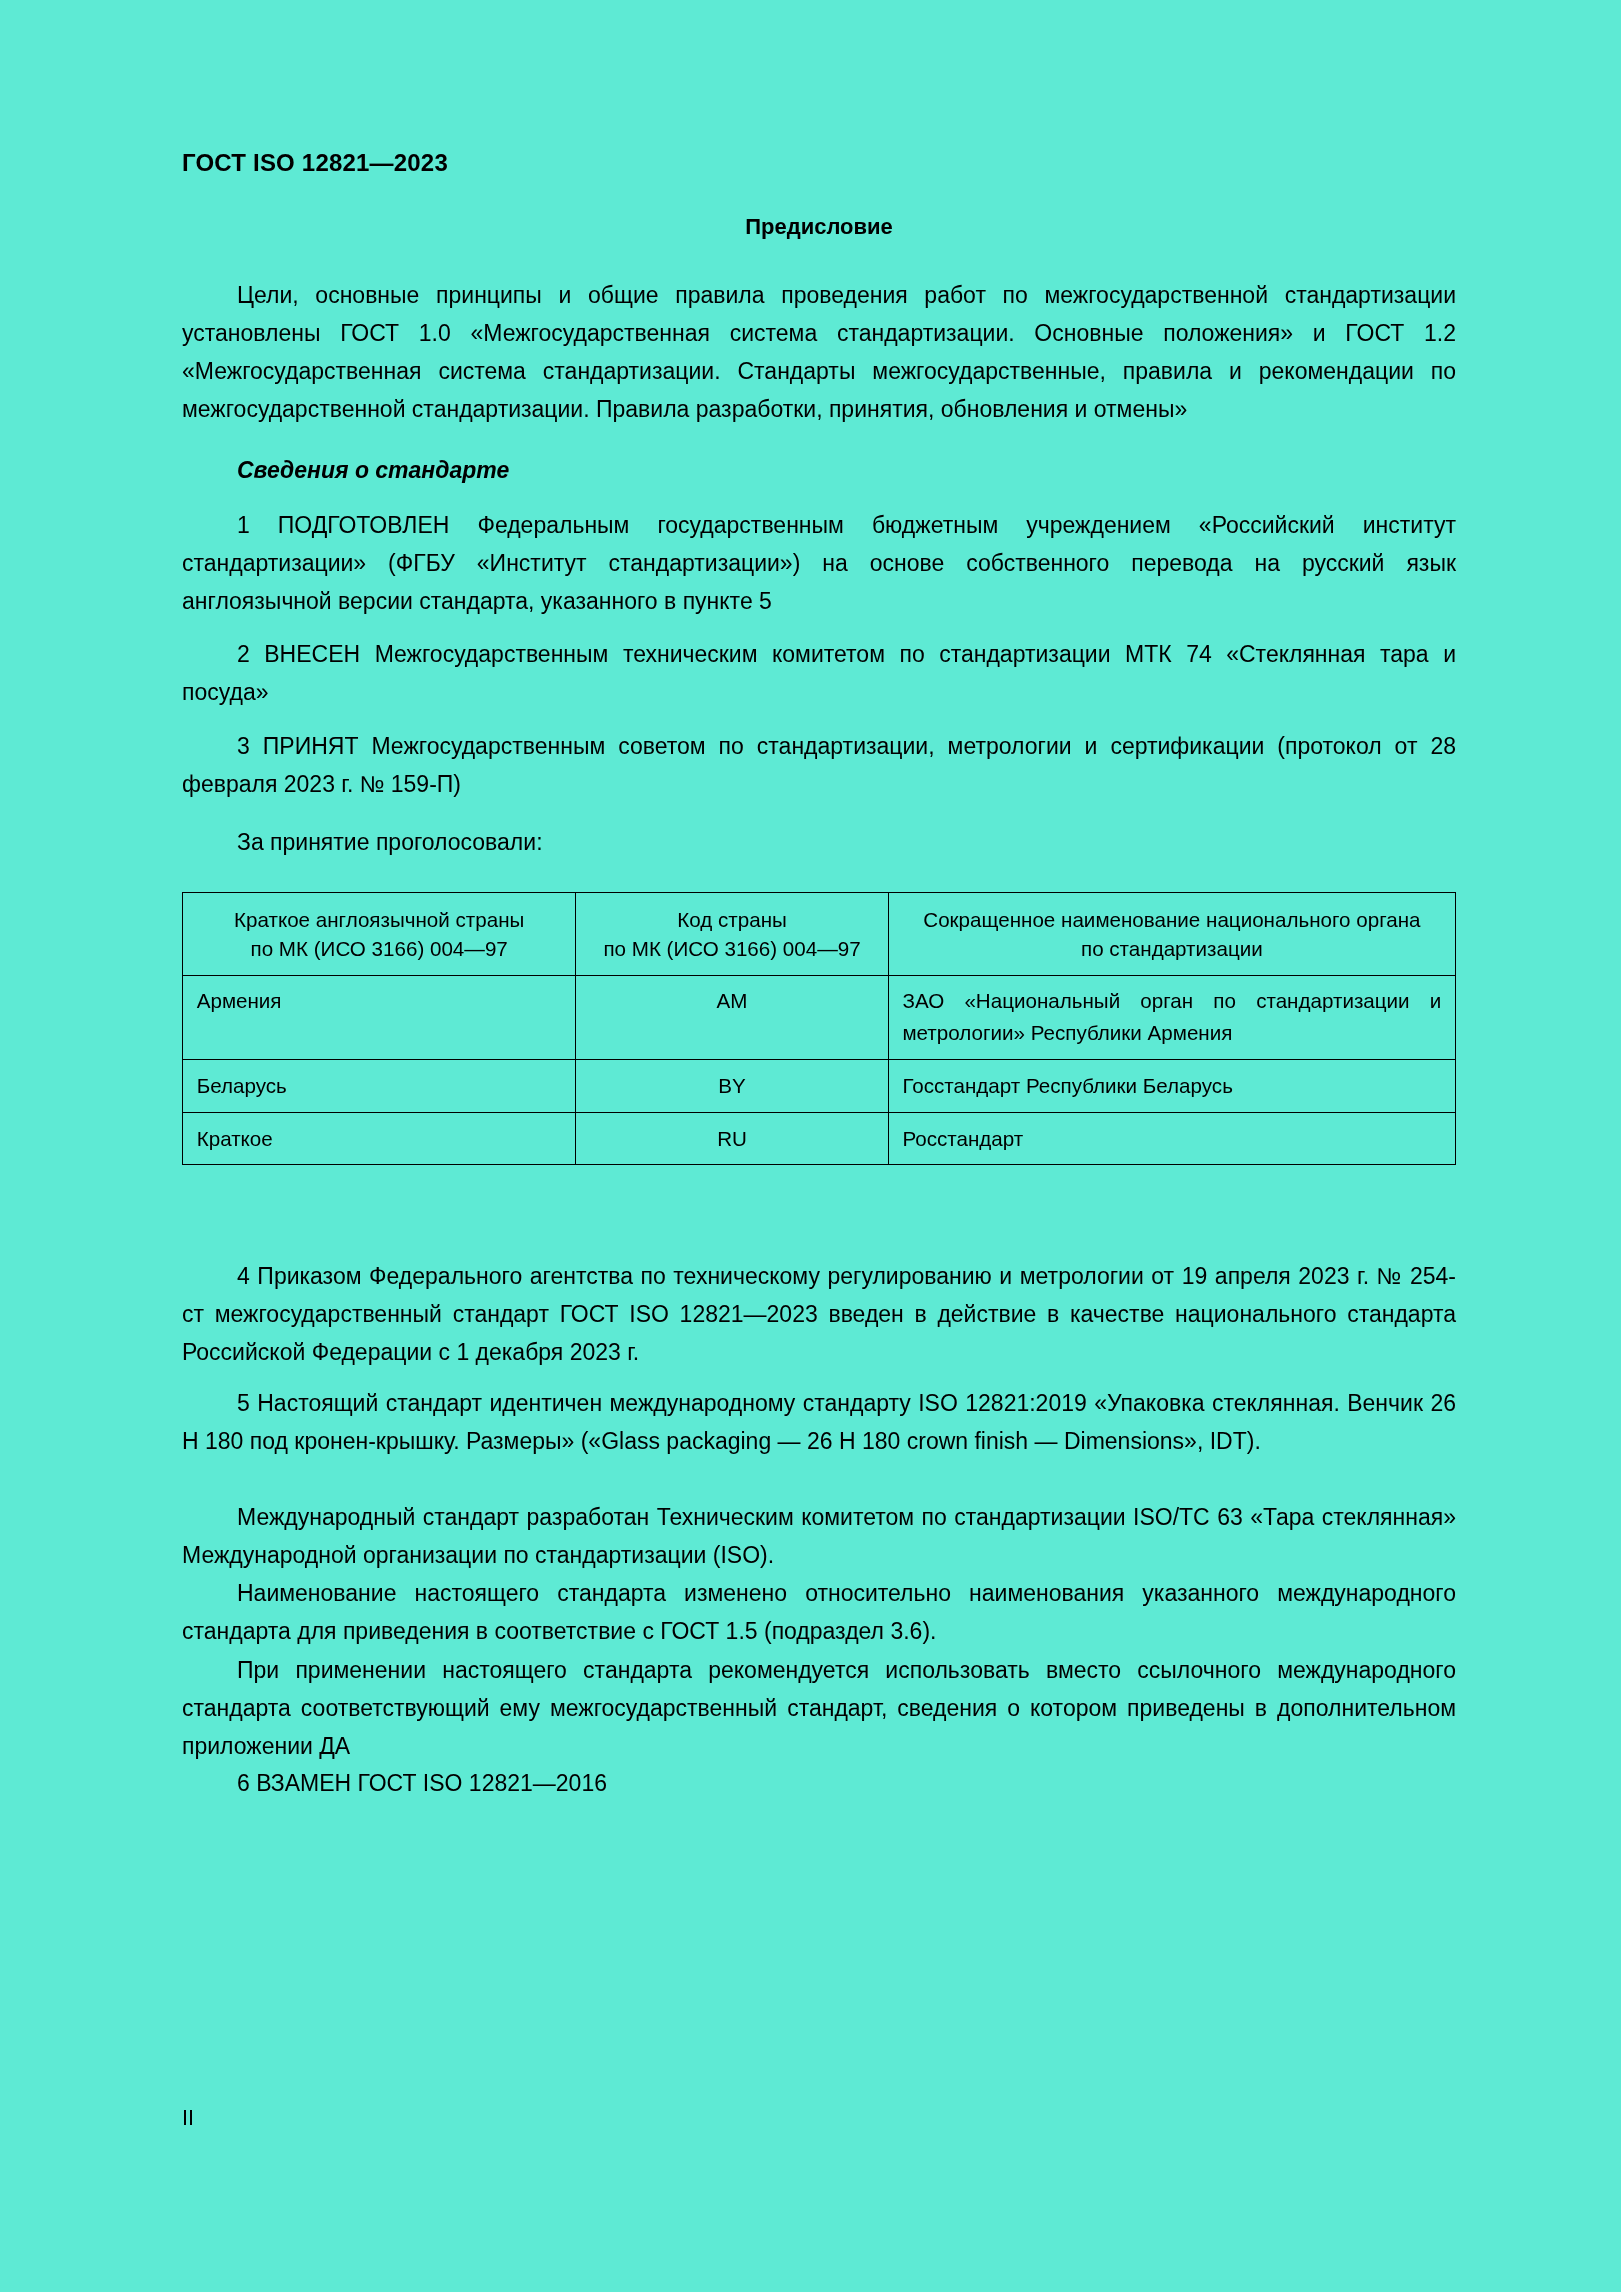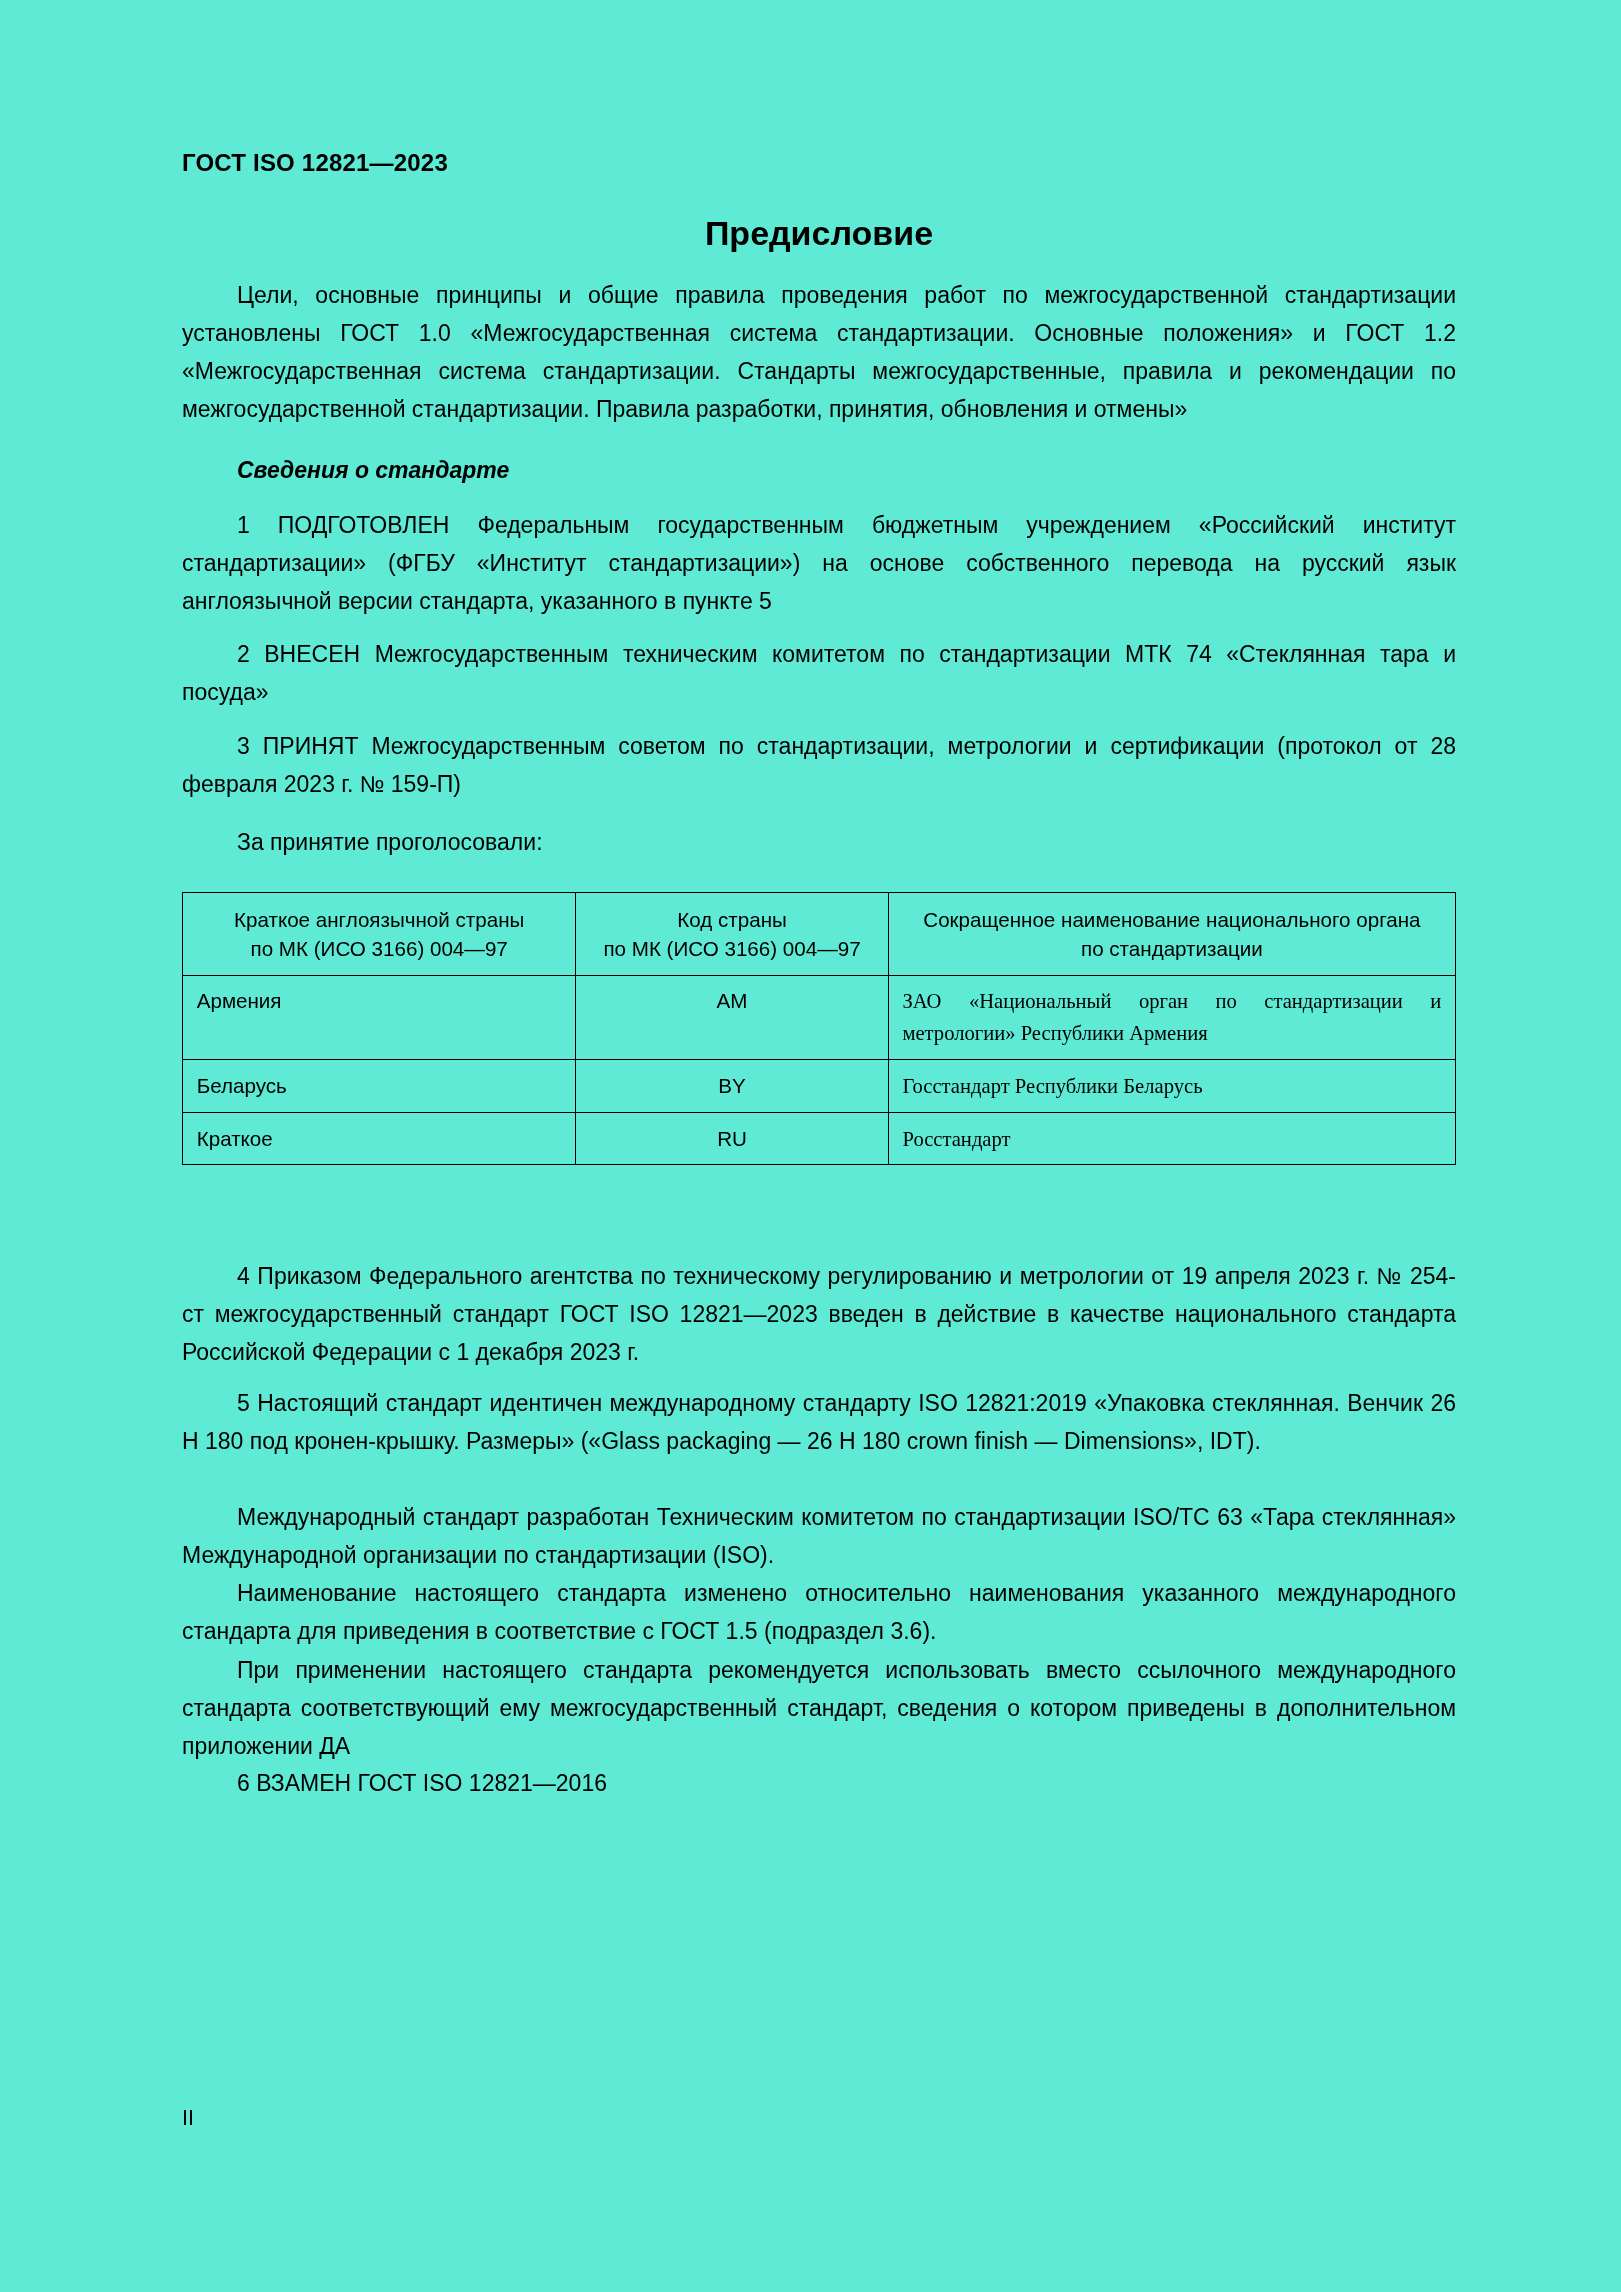--- a/index.html
+++ b/index.html
@@ -32,21 +32,21 @@
     font-size: 24px;
     font-weight: bold;
     letter-spacing: 0.2px;
   }
   .title {
     position: absolute;
     left: 0;
     top: 214px;
     width: 1274px;
     text-align: center;
-    font-size: 34px;
+    font-size: 22px;
     font-weight: bold;
   }
   .body-block {
     position: absolute;
     left: 0;
     width: 1274px;
     font-size: 23px;
     line-height: 38px;
     text-align: justify;
     text-justify: inter-word;
@@ -91,21 +91,21 @@
     vertical-align: top;
     font-weight: normal;
   }
   table.countries thead th {
     text-align: center;
     padding: 11.8px 13.7px;
     line-height: 29px;
   }
   table.countries td.col-name  { width: 365px; }
   table.countries td.col-code  { width: 284px; text-align: center; }
-  table.countries td.col-org   { text-align: justify; font-family: Liberation Serif, serif; }
+  table.countries td.col-org   { text-align: justify; }
   table.countries th.col-name  { width: 365px; }
   table.countries th.col-code  { width: 284px; }
 
   .page-number {
     position: absolute;
     left: 182px;
     top: 2105px;
     font-size: 21.6px;
   }
 </style>

